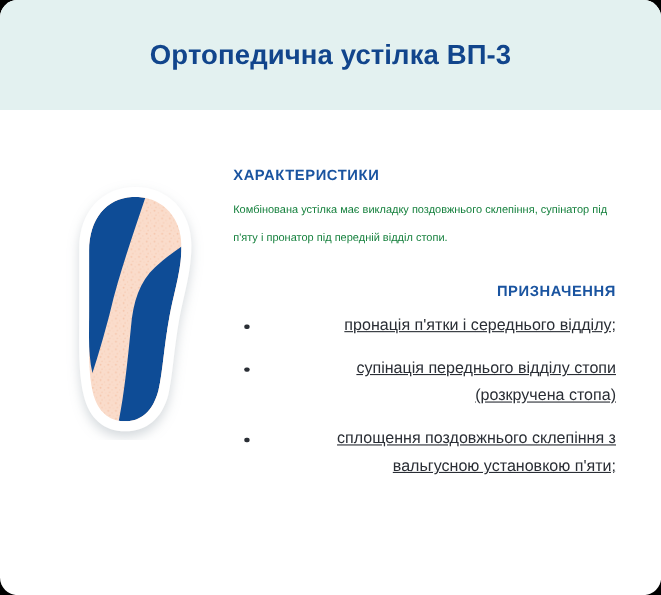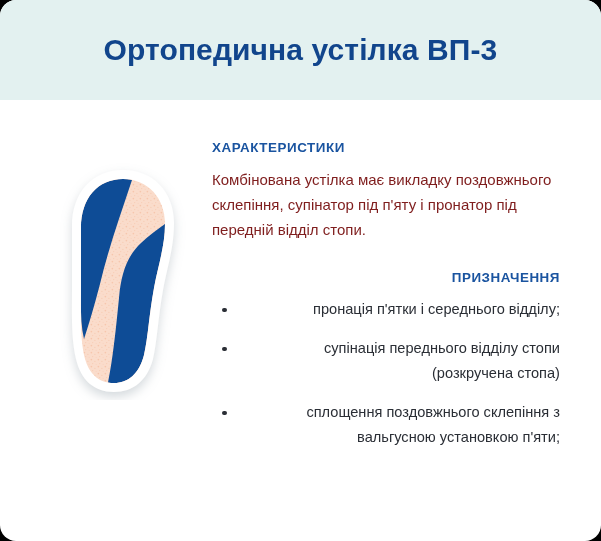--- a/index.html
+++ b/index.html
@@ -32,21 +32,21 @@
     left: 0;
     top: 0;
     width: 601px;
     height: 100px;
     background: #e3f1f0;
     display: flex;
     align-items: center;
     justify-content: center;
   }
   .card-title {
-    font-size: 30px;
+    font-size: 25px;
     font-weight: 700;
     color: #11458c;
     letter-spacing: 0.1px;
     text-align: center;
     line-height: 1.2;
     white-space: nowrap;
   }
 
   
   .card-body {
@@ -68,37 +68,37 @@
   .illustration svg {
     display: block;
     width: 148px;
     height: 238px;
   }
 
   
   .content {
     position: absolute;
     left: 212px;
-    top: 40px;
+    top: 52px;
     width: 348px;
   }
 
   .section-heading {
     font-size: 13.4px;
     font-weight: 700;
     color: #1a54a0;
     letter-spacing: 0.55px;
     text-transform: uppercase;
     margin: 0 0 11px 0;
     line-height: 1.2;
   }
 
   .section-paragraph {
-    font-size: 15px;
-    color: #7f1d1d;
+    font-size: 10px;
+    color: #15803d;
     line-height: 25px;
     margin: 0;
     max-width: 340px;
   }
 
   .section-block-purpose {
     margin-top: 28px;
     text-align: right;
   }
 
@@ -108,20 +108,21 @@
     padding: 0;
   }
   .bullet-item {
     position: relative;
     padding-left: 27px;
     font-size: 14.6px;
     color: #2a2e35;
     line-height: 25px;
     margin-bottom: 14px;
     max-width: 330px;
+    text-decoration: underline;
   }
   .bullet-item:last-child {
     margin-bottom: 0;
   }
   .bullet-dot {
     position: absolute;
     left: 10px;
     top: 10.5px;
     width: 4.5px;
     height: 4.5px;

